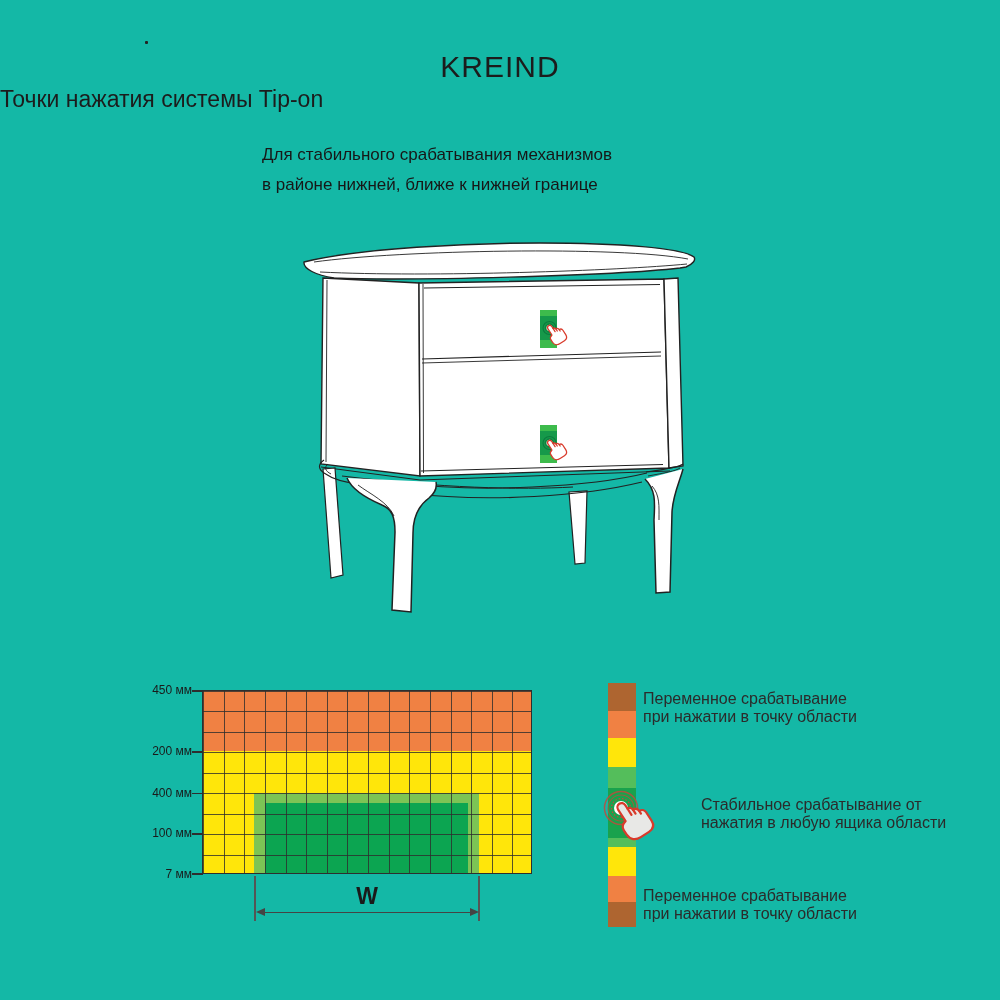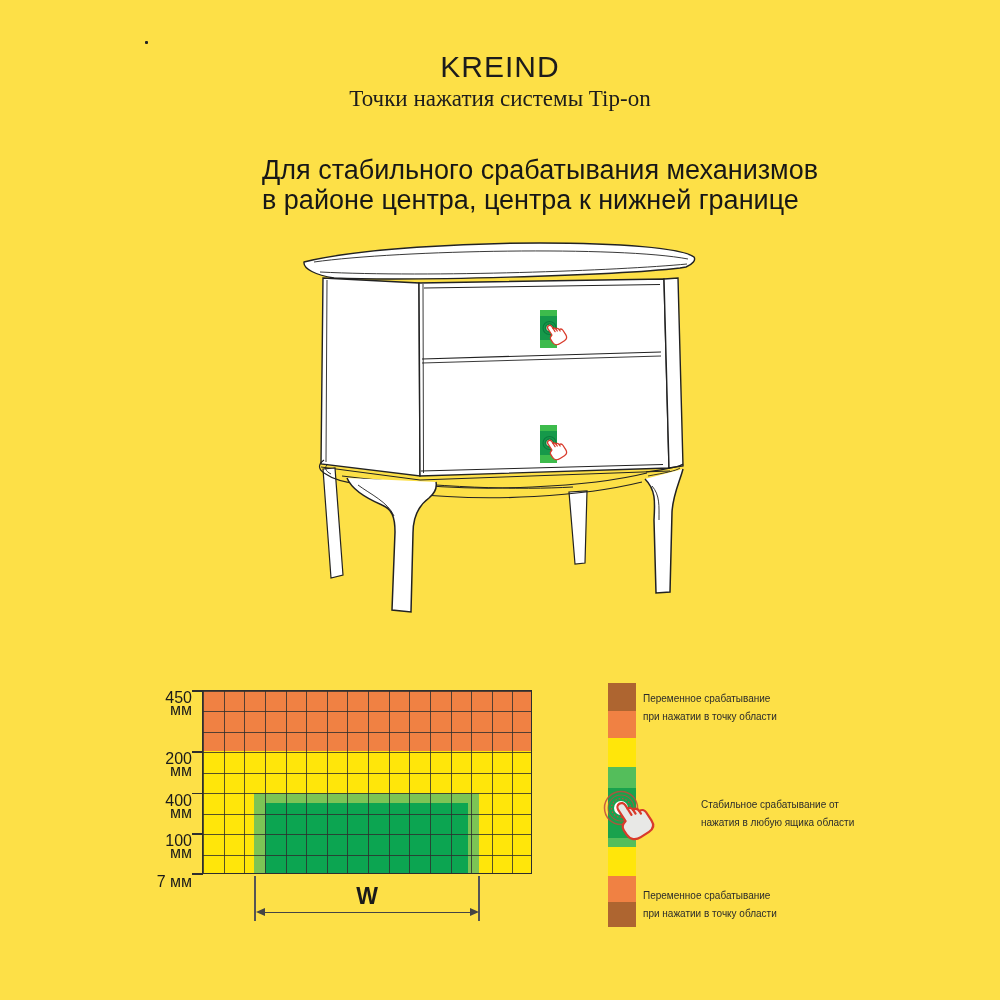--- a/index.html
+++ b/index.html
@@ -1,73 +1,73 @@
 <!DOCTYPE html>
 <html><head>
 <meta charset="utf-8">
 <style>
   html,body{margin:0;padding:0;background:#fff;}
-  .page{position:relative;width:1000px;height:1000px;background:#fde047;overflow:hidden;
+  .page{position:relative;width:1000px;height:1000px;background:#14b8a6;overflow:hidden;
         font-family:"Liberation Sans",sans-serif;color:#111;}
   .abs{position:absolute;}
 
   .stray-dot{left:145px;top:41px;width:3px;height:3px;background:#222;border-radius:1px;}
 
   .brand{left:0;top:50px;width:1000px;text-align:center;font-size:30px;letter-spacing:1px;color:#1c1c1c;}
-  .subtitle{left:0;top:86px;width:1000px;text-align:center;font-size:23px;color:#1c1c1c;font-family:Liberation Serif, serif;}
-  .intro{left:262px;top:156px;font-size:27px;line-height:29.5px;color:#171717;}
+  .subtitle{left:0;top:86px;width:1000px;font-size:23px;color:#1c1c1c;}
+  .intro{left:262px;top:140px;font-size:17px;line-height:29.5px;color:#171717;}
 
   
   .grid{left:202px;top:690px;width:330px;height:184px;}
   .zone{position:absolute;left:0;width:100%;}
   .zone-top{top:0;height:61.3px;}
   .zone-bottom{top:61.3px;height:122.7px;}
   .stable-outer{position:absolute;left:52px;top:102.5px;width:225px;height:81.5px;}
   .stable-inner{position:absolute;left:11px;top:10.5px;width:203px;height:71px;}
   .grid-lines{position:absolute;inset:0;box-sizing:border-box;border:1px solid #2e2e2e;
     background-image:
       repeating-linear-gradient(to right,rgba(45,45,45,.8) 0 1px,transparent 1px 20.625px),
       repeating-linear-gradient(to bottom,rgba(45,45,45,.8) 0 1px,transparent 1px 20.444px);}
-  .axis-label{width:52px;text-align:right;font-size:16px;line-height:12px;color:#1a1a1a;margin-top:8px;}
+  .axis-label{width:52px;text-align:right;font-size:12px;line-height:12px;color:#1a1a1a;}
   .tick{width:11px;height:1.5px;background:#2e2e2e;}
 
   
   .dim-vline{width:1.5px;height:45px;background:#555;top:876px;}
   .dim-w{left:330px;top:883px;width:74px;text-align:center;font-size:23px;font-weight:bold;color:#1a1a1a;}
   .dim-arrow{left:256px;top:908px;width:223px;height:9px;}
   .dim-arrow .line{position:absolute;left:6px;right:6px;top:4px;height:1.3px;background:#444;}
   .dim-arrow .head{position:absolute;top:0;width:0;height:0;border-top:4.5px solid transparent;border-bottom:4.5px solid transparent;}
   .dim-arrow .head.left{left:0;border-right:9px solid #444;}
   .dim-arrow .head.right{right:0;border-left:9px solid #444;}
   .footnote{left:184px;top:934px;font-size:13px;color:#1a1a1a;}
   .footnote b{font-weight:bold;}
 
   
   .legend-bar{left:608px;top:683px;width:28px;height:244px;display:flex;flex-direction:column;}
   .seg{width:100%;}
   .seg-rel{position:relative;}
   .seg-dark{position:absolute;left:0;top:21px;width:100%;height:50px;}
-  .legend-text{font-size:10px;line-height:17.5px;color:#2b2b2b;}
+  .legend-text{font-size:16px;line-height:17.5px;color:#2b2b2b;}
   .lt1{left:643px;top:690px;}
   .lt2{left:661px;top:796px;margin-left:40px;}
   .lt3{left:643px;top:887px;}
 </style>
 </head>
 <body>
 
 <div class="page">
 
   <div class="abs stray-dot"></div>
 
   <div class="abs brand">KREIND</div>
   <div class="abs subtitle">Точки нажатия системы Tip-on</div>
 
   <div class="abs intro">
     <div>Для стабильного срабатывания механизмов</div>
-    <div>в районе центра, центра к нижней границе</div>
+    <div>в районе нижней, ближе к нижней границе</div>
   </div>
 
   <svg class="abs" style="left:290px;top:240px;" width="420" height="390" viewBox="0 0 420 390">
     <defs>
       <g id="hand" stroke-linejoin="round" stroke-linecap="round">
         <path d="M-2.2,0 L-2.2,9 C-5,9.5 -6.5,11 -6.5,13.5 L-6.5,17 C-6.5,21 -3.5,23.5 0.5,23.5 L7,23.5
                  C10.5,23.5 12.5,21.5 12.5,18 L12.5,11.5 C12.5,9.5 11,8.3 9.3,8.3 L9.1,8.3
                  C9.1,6.5 7.9,5.4 6.2,5.4 L6,5.4 C6,3.8 4.9,2.8 3.4,2.8 L3.4,0
                  C3.4,-1.7 2.1,-3 0.6,-3 C-1,-3 -2.2,-1.7 -2.2,0 Z"></path>
         <path d="M3.4,2.8 L3.4,7.6 M6.1,5.4 L6.1,8.4 M9.1,8.3 L9.1,10.4" fill="none"></path>

